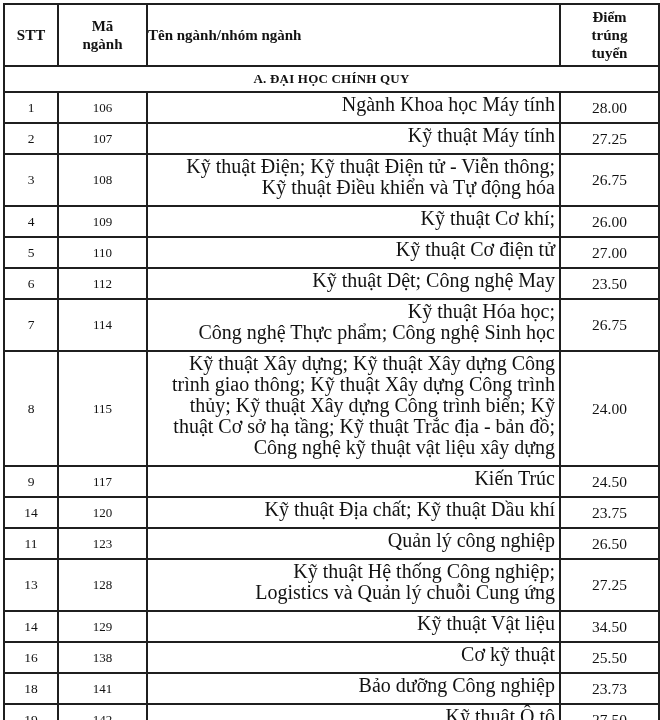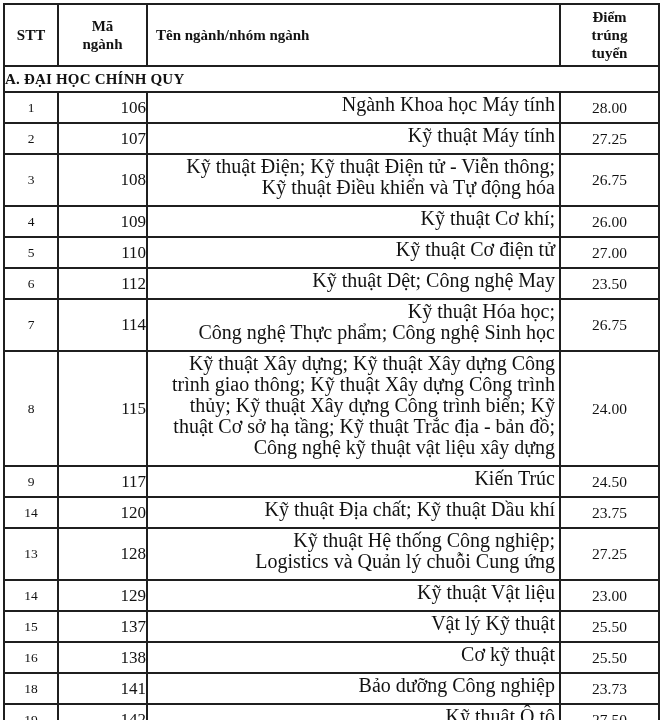--- a/index.html
+++ b/index.html
@@ -41,38 +41,37 @@
   thead tr { height: 62px; }
   .score-table th {
     font-size: 15px;
     font-weight: bold;
     text-align: center;
     white-space: pre-line;
     line-height: 1.22;
   }
   th.th-name {
     text-align: left;
-    padding-left: 8px;
   }
 
   tr.section-row { height: 26px; }
   tr.section-row td {
-    font-size: 15px;
+    font-size: 13px;
     font-weight: bold;
-    text-align: left;
+    text-align: center;
     letter-spacing: 0.2px;
   }
 
   td.cell-stt {
     text-align: center;
     font-size: 13.5px;
   }
   td.cell-code {
-    text-align: right;
-    font-size: 17px;
+    text-align: center;
+    font-size: 13px;
   }
   td.cell-name {
     text-align: right;
     font-size: 20px;
     line-height: 21px;
     white-space: pre-line;
     padding: 1px 4px 7px 7px;
   }
   td.cell-score {
     text-align: center;
@@ -161,37 +160,37 @@
           <td class="cell-name">Kiến Trúc</td>
           <td class="cell-score">24.50</td>
         </tr>
         <tr>
           <td class="cell-stt">14</td>
           <td class="cell-code">120</td>
           <td class="cell-name">Kỹ thuật Địa chất; Kỹ thuật Dầu khí</td>
           <td class="cell-score">23.75</td>
         </tr>
         <tr>
+          <td class="cell-stt">11</td>
+          <td class="cell-code">123</td>
+          <td class="cell-name">Quản lý công nghiệp</td>
+          <td class="cell-score">26.50</td>
+        </tr>
+        <tr>
           <td class="cell-stt">13</td>
           <td class="cell-code">128</td>
           <td class="cell-name">Kỹ thuật Hệ thống Công nghiệp;
 Logistics và Quản lý chuỗi Cung ứng</td>
           <td class="cell-score">27.25</td>
         </tr>
         <tr>
           <td class="cell-stt">14</td>
           <td class="cell-code">129</td>
           <td class="cell-name">Kỹ thuật Vật liệu</td>
-          <td class="cell-score">23.00</td>
-        </tr>
-        <tr>
-          <td class="cell-stt">15</td>
-          <td class="cell-code">137</td>
-          <td class="cell-name">Vật lý Kỹ thuật</td>
-          <td class="cell-score">25.50</td>
+          <td class="cell-score">34.50</td>
         </tr>
         <tr>
           <td class="cell-stt">16</td>
           <td class="cell-code">138</td>
           <td class="cell-name">Cơ kỹ thuật</td>
           <td class="cell-score">25.50</td>
         </tr>
         <tr>
           <td class="cell-stt">18</td>
           <td class="cell-code">141</td>

